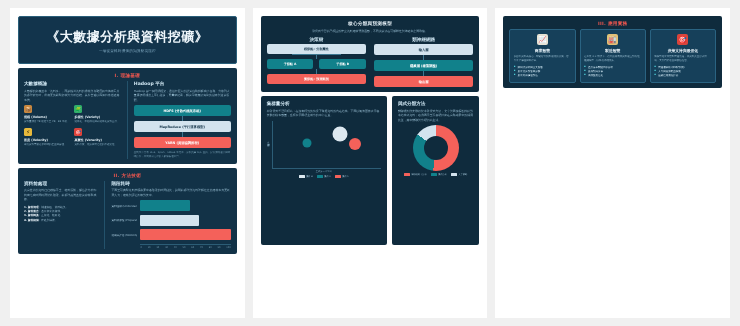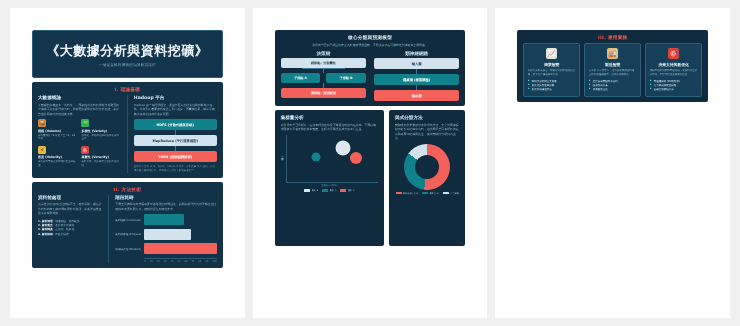--- a/index.html
+++ b/index.html
@@ -8,21 +8,21 @@
     background: #f0f0f0;
     font-family: "DejaVu Sans", "Liberation Sans", sans-serif;
     display: flex;
     gap: 8px;
     padding: 8px 10px;
   }
   .page {
     background: #ffffff;
     flex: 1 1 0;
     height: 310px;
-    padding: 22px;
+    padding: 8px;
     display: flex;
     flex-direction: column;
     gap: 4px;
     overflow: hidden;
   }
   
   .slide {
     background: #123247;
     border-radius: 2px;
     padding: 5px 6px;

